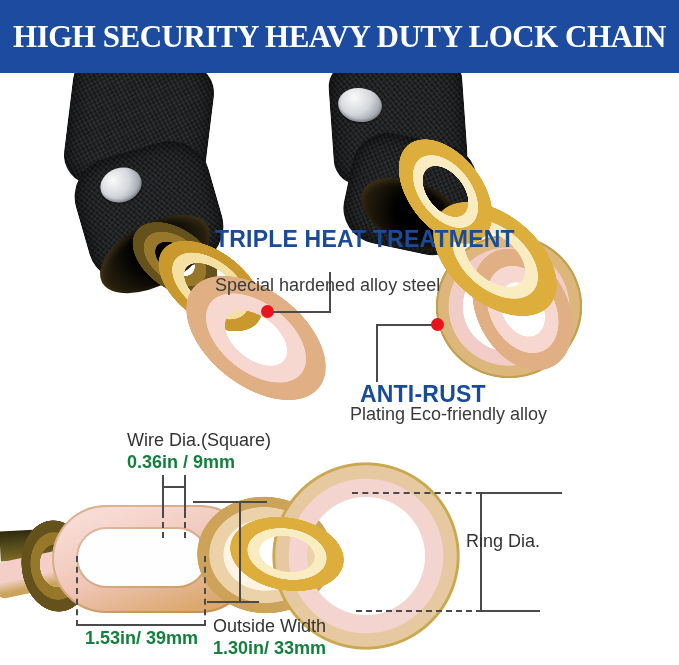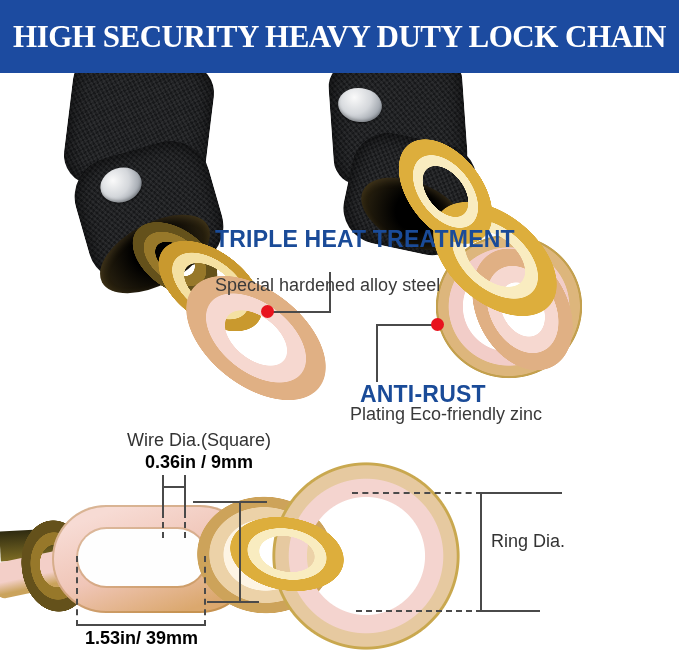--- a/index.html
+++ b/index.html
@@ -32,21 +32,21 @@
   .annulus.upper{background:radial-gradient(closest-side, rgba(0,0,0,0) 61%, #f2cdc8 62% 80%, #ddb67c 81% 94%, #c3a04e 95% 97%, rgba(0,0,0,0) 98%);}
   .annulus.lower{background:radial-gradient(closest-side, rgba(0,0,0,0) 61%, #f4d4cf 62% 80%, #e6c9a0 81% 94%, #c9a84f 95% 97%, rgba(0,0,0,0) 98%);}
 
   
   .hline{height:2px;background:var(--line,#4a4a4a);z-index:20;}
   .vline{width:2px;background:var(--line,#4a4a4a);z-index:20;}
   .hdash{height:0;border-top:2px dashed var(--line,#4a4a4a);z-index:20;}
   .vdash{width:0;border-left:2px dashed var(--line,#4a4a4a);z-index:20;}
   .dot{width:13px;height:13px;border-radius:50%;background:var(--marker_red,#e8131d);z-index:22;}
   .lbl{z-index:21;font-size:18px;line-height:22px;color:#333;white-space:nowrap;}
-  .lbl .val{font-weight:bold;color:#000000;}
+  .lbl .val{font-weight:bold;color:#15803d;}
   .ctitle{z-index:21;font-size:23px;font-weight:bold;letter-spacing:.2px;color:var(--heading_blue,#1a4b98);white-space:nowrap;}
   .csub{z-index:21;font-size:18px;color:#3a3a3a;white-space:nowrap;}
 </style>
 </head>
 <body>
 
 <div id="stage">
 
   <div id="banner" class="abs">
     <span>HIGH SECURITY HEAVY DUTY LOCK CHAIN</span>
@@ -72,60 +72,64 @@
   <div class="abs ctitle" style="left:215px;top:226px;">TRIPLE HEAT TREATMENT</div>
   <div class="abs csub" style="left:215px;top:250px;margin-top:25px;">Special hardened alloy steel</div>
   <div class="abs vline" style="left:329px;top:272px;height:41px;"></div>
   <div class="abs hline" style="left:268px;top:311px;width:63px;"></div>
   <div class="abs dot" style="left:261px;top:305px;"></div>
 
   <div class="abs hline" style="left:377px;top:324px;width:62px;"></div>
   <div class="abs vline" style="left:376px;top:324px;height:58px;"></div>
   <div class="abs dot" style="left:431px;top:318px;"></div>
   <div class="abs ctitle" style="left:360px;top:381px;">ANTI-RUST</div>
-  <div class="abs csub" style="left:350px;top:404px;">Plating Eco-friendly zinc</div>
+  <div class="abs csub" style="left:350px;top:404px;">Plating Eco-friendly alloy</div>
 
   <div class="abs" style="left:0;top:530px;width:58px;height:30px;transform:rotate(-3deg);background:linear-gradient(180deg,#2e2a10,#7d6c24);"></div>
   <div class="abs" style="left:-6px;top:556px;width:78px;height:36px;transform:rotate(-12deg);border-radius:8px;background:linear-gradient(180deg,#f3cfc8 55%,#caa35c 88%);"></div>
   <div class="abs ering bronze" style="left:20px;top:518px;width:72px;height:96px;transform:rotate(-8deg);"></div>
 
   <div class="abs" style="left:52px;top:505px;width:202px;height:108px;border-radius:54px;
               background:linear-gradient(160deg,#f7dbd4 15%,#f0c6b8 50%,#dba86e 85%);
               box-shadow:inset 0 0 0 2px rgba(160,110,30,.35);"></div>
   <div class="abs" style="left:78px;top:529px;width:128px;height:57px;border-radius:29px;background:#fefefe;
               box-shadow:0 0 0 2px rgba(160,110,30,.3);"></div>
 
   <div class="abs ering cream" style="left:194px;top:494px;width:142px;height:122px;transform:rotate(3deg);"></div>
 
   <div class="abs annulus lower" style="left:270px;top:460px;width:192px;height:192px;"></div>
   <div class="abs ering brightgold" style="left:227px;top:516px;width:120px;height:76px;transform:rotate(10deg);"></div>
 
-  <div class="abs lbl" style="left:127px;top:429px;text-align:center;">
+  <div class="abs lbl" style="left:127px;top:429px;">
     <div>Wire Dia.(Square)</div>
     <div class="val">0.36in / 9mm</div>
   </div>
   <div class="abs vline" style="left:162px;top:475px;height:37px;"></div>
   <div class="abs vdash" style="left:162px;top:512px;height:26px;"></div>
   <div class="abs vline" style="left:184px;top:475px;height:37px;"></div>
   <div class="abs vdash" style="left:184px;top:512px;height:26px;"></div>
   <div class="abs hline" style="left:162px;top:486px;width:24px;"></div>
 
   <div class="abs hline" style="left:193px;top:501px;width:74px;"></div>
   <div class="abs vline" style="left:239px;top:501px;height:102px;"></div>
   <div class="abs hline" style="left:207px;top:601px;width:52px;"></div>
+  <div class="abs lbl" style="left:213px;top:615px;">
+    <div>Outside Width</div>
+    <div class="val">1.30in/ 33mm</div>
+  </div>
 
   <div class="abs vdash" style="left:76px;top:556px;height:70px;"></div>
   <div class="abs vdash" style="left:204px;top:556px;height:70px;"></div>
   <div class="abs hline" style="left:77px;top:624px;width:129px;"></div>
   <div class="abs lbl" style="left:64px;top:627px;width:155px;text-align:center;">
     <div class="val">1.53in/ 39mm</div>
   </div>
 
   <div class="abs hdash" style="left:352px;top:492px;width:130px;"></div>
   <div class="abs hline" style="left:480px;top:492px;width:82px;"></div>
   <div class="abs vline" style="left:480px;top:492px;height:120px;"></div>
   <div class="abs hdash" style="left:356px;top:610px;width:126px;"></div>
   <div class="abs hline" style="left:480px;top:610px;width:60px;"></div>
-  <div class="abs lbl" style="left:491px;top:530px;">
+  <div class="abs lbl" style="left:466px;top:530px;">
     <div>Ring Dia.</div>
   </div>
 
 </div>
 
 </body></html>

